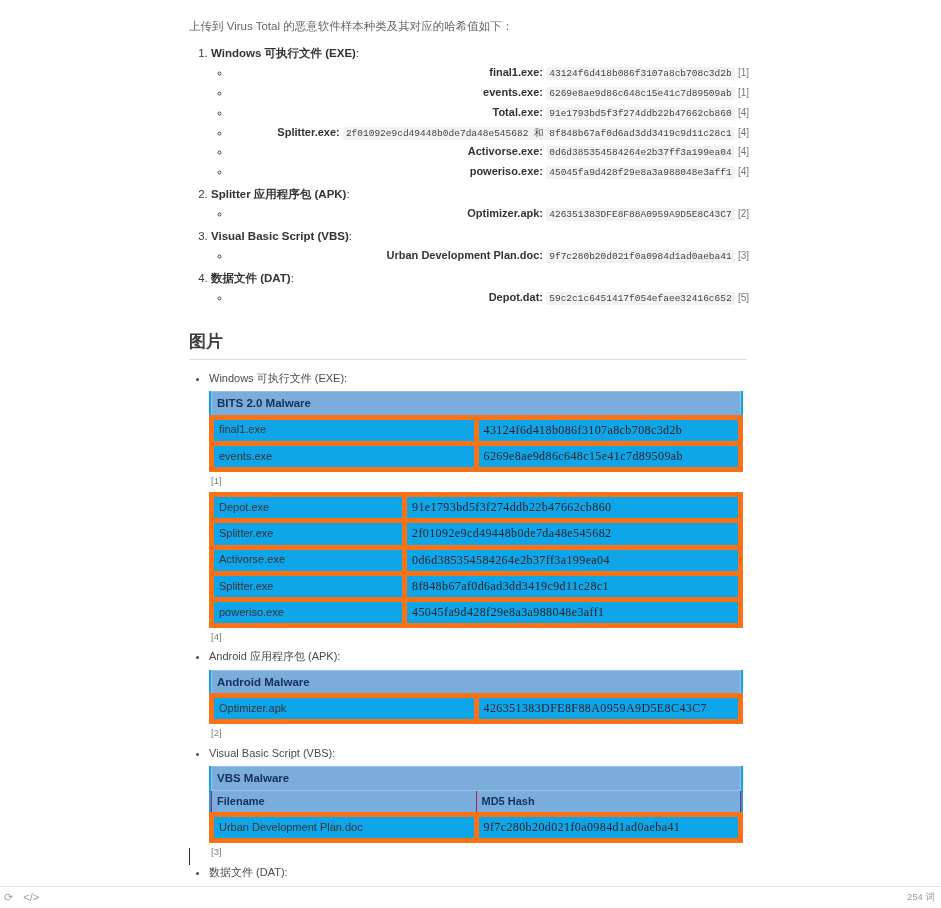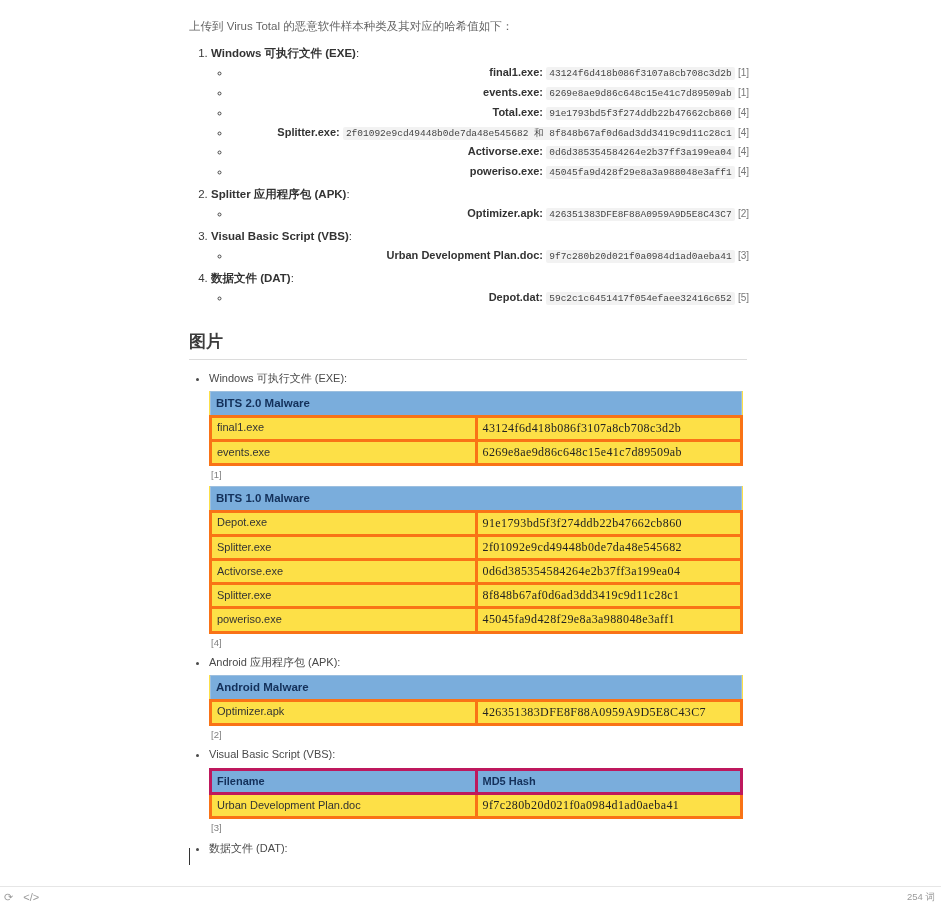--- a/index.html
+++ b/index.html
@@ -99,34 +99,34 @@
     line-height: 1.6;
   }
   ul.imglist > li > span.lbl {
     font-size: 11px;
     color: #4a4a4a;
   }
   table.mal {
     border-collapse: collapse;
     margin: 4px 0 1px 0;
     width: 534px;
-    background: #fde047;
+    background: #0ea5e9;
     table-layout: fixed;
   }
   table.mal th.head {
     background: #7aaddc;
     color: #13305a;
     font-weight: bold;
     font-size: 11.5px;
     text-align: left;
     padding: 2px 5px;
     border: 1px solid #9cbfdf;
   }
   table.mal td {
-    border: 3px solid #f97316;
+    border: 5px solid #f97316;
     padding: 1px 5px;
     font-size: 11px;
     color: #333;
     vertical-align: middle;
     height: 15px;
   }
   table.mal td.name {
     width: 178px;
     font-family: "Liberation Sans", sans-serif;
     font-size: 11px;
@@ -137,21 +137,21 @@
     letter-spacing: 0.4px;
     color: #222;
   }
   table.mal th.colhead {
     background: #7aaddc;
     color: #13305a;
     font-weight: bold;
     font-size: 11px;
     text-align: left;
     padding: 2px 5px;
-    border: 3px solid #be185d;
+    border: 1px solid #be185d;
   }
   .tbl-ref {
     font-size: 9.5px;
     color: #808080;
     margin: 0 0 2px 2px;
   }
   .caret {
     position: absolute;
     left: 189px;
     top: 848px;
@@ -287,23 +287,20 @@
           <tr>
             <td class="name">events.exe</td>
             <td class="hash">6269e8ae9d86c648c15e41c7d89509ab</td>
           </tr>
         </tbody>
           </table>
         <div class="tbl-ref">[1]</div>
 
         <table class="mal">
           <tbody>
-              <tr>
-            <th class="head" colspan="2">BITS 1.0 Malware</th>
-          </tr>
           <tr>
             <td class="name">Depot.exe</td>
             <td class="hash">91e1793bd5f3f274ddb22b47662cb860</td>
           </tr>
           <tr>
             <td class="name">Splitter.exe</td>
             <td class="hash">2f01092e9cd49448b0de7da48e545682</td>
           </tr>
           <tr>
             <td class="name">Activorse.exe</td>
@@ -335,20 +332,23 @@
           </tr>
         </tbody>
           </table>
         <div class="tbl-ref">[2]</div>
       </li>
 
       <li>
         <span class="lbl">Visual Basic Script (VBS):</span>
         <table class="mal">
           <tbody>
+              <tr>
+            <th class="head" colspan="2">VBS Malware</th>
+          </tr>
           <tr>
             <th class="colhead">Filename</th>
             <th class="colhead">MD5 Hash</th>
           </tr>
           <tr>
             <td class="name">Urban Development Plan.doc</td>
             <td class="hash">9f7c280b20d021f0a0984d1ad0aeba41</td>
           </tr>
         </tbody>
           </table>

